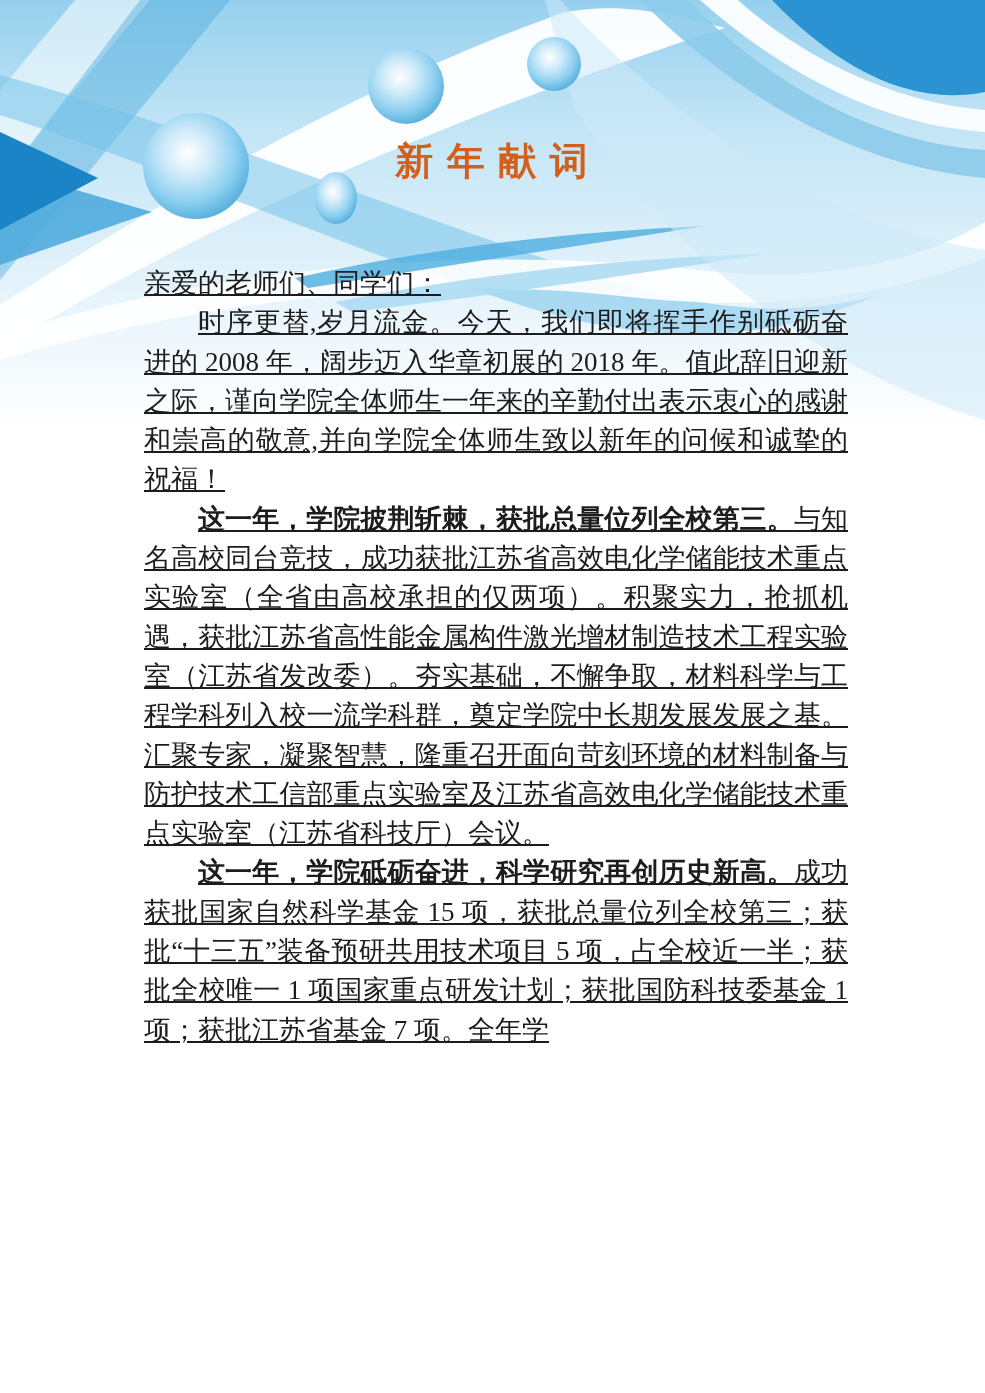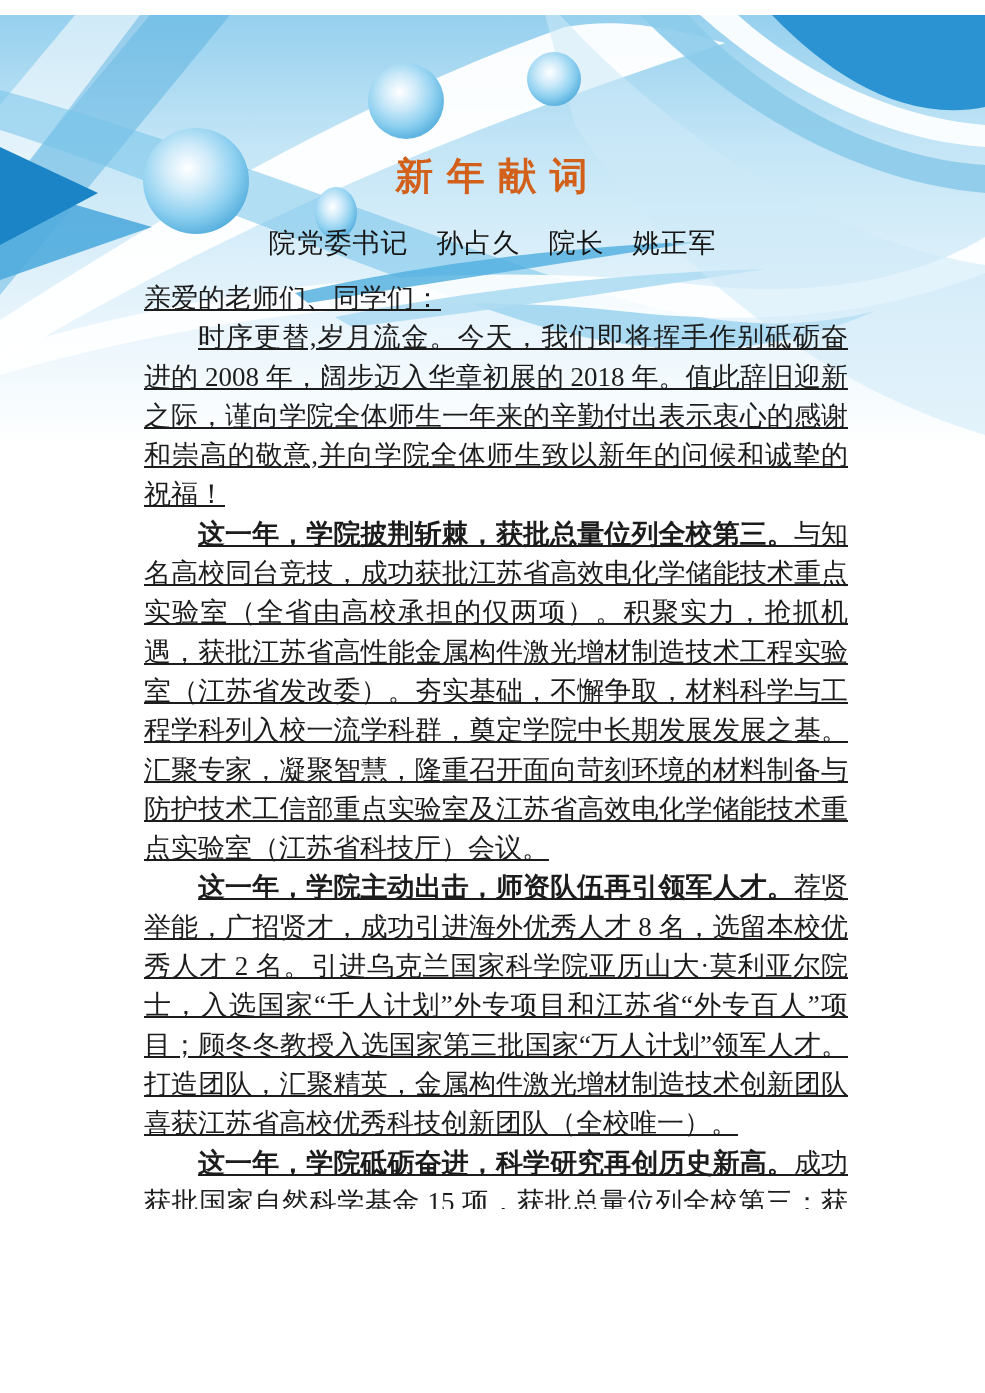--- a/index.html
+++ b/index.html
@@ -1,19 +1,18 @@
 <!DOCTYPE html>
 <html><head>
 <meta charset="utf-8">
 <style>
   html,body{margin:0;padding:0;background:#ffffff;}
   .page{
     position:relative;width:985px;height:1194px;overflow:hidden;background:#ffffff;
     font-family:"Liberation Serif","DejaVu Serif",serif;
-    margin-top:15px;
   }
   .bg{position:absolute;left:0;top:0;width:985px;height:1393px;}
   .title{
     position:absolute;top:136px;left:0;width:985px;text-align:center;
     font-size:38px;font-weight:bold;color:#d2601a;letter-spacing:2px;
   }
   .byline{
     position:absolute;top:210px;left:0;width:985px;text-align:center;
     font-size:27px;color:#161616;letter-spacing:1px;
   }
@@ -89,23 +88,21 @@
       <path d="M0,1284 C160,1252 300,1258 452,1302 C645,1354 822,1296 985,1198 L985,1393 L0,1393 Z" fill="#d8eef9"></path>
       <path d="M0,1332 C190,1288 342,1296 492,1332 C672,1372 832,1306 985,1222 L985,1393 L0,1393 Z" fill="#a6d8f0"></path>
       <path d="M28,1393 C185,1330 385,1340 565,1362 C745,1382 872,1332 985,1252 L985,1393 Z" fill="#58b2e1"></path>
       <path d="M330,1393 C530,1372 720,1380 985,1302 L985,1393 Z" fill="url(#gWaveDeep)"></path>
       <rect x="0" y="1385" width="985" height="8" fill="#2e88c0"></rect>
     </g>
   </svg>
 
   <div class="title">新 年 献 词</div>
 
-  <div class="byline">院党委书记　孙占久　院长　姚正军</div>
 
   <div class="body">
     <p class="salutation">亲爱的老师们、同学们：</p>
     <p class="para"><span class="lead"></span><span>时序更替,岁月流金。今天，我们即将挥手作别砥砺奋进的 2008 年，阔步迈入华章初展的 2018 年。值此辞旧迎新之际，谨向学院全体师生一年来的辛勤付出表示衷心的感谢和崇高的敬意,并向学院全体师生致以新年的问候和诚挚的祝福！</span></p>
     <p class="para"><span class="lead">这一年，学院披荆斩棘，获批总量位列全校第三。</span><span>与知名高校同台竞技，成功获批江苏省高效电化学储能技术重点实验室（全省由高校承担的仅两项）。积聚实力，抢抓机遇，获批江苏省高性能金属构件激光增材制造技术工程实验室（江苏省发改委）。夯实基础，不懈争取，材料科学与工程学科列入校一流学科群，奠定学院中长期发展发展之基。汇聚专家，凝聚智慧，隆重召开面向苛刻环境的材料制备与防护技术工信部重点实验室及江苏省高效电化学储能技术重点实验室（江苏省科技厅）会议。</span></p>
-    <p class="para"><span class="lead">这一年，学院主动出击，师资队伍再引领军人才。</span><span>荐贤举能，广招贤才，成功引进海外优秀人才 8 名，选留本校优秀人才 2 名。引进乌克兰国家科学院亚历山大·莫利亚尔院士，入选国家“千人计划”外专项目和江苏省“外专百人”项目；顾冬冬教授入选国家第三批国家“万人计划”领军人才。打造团队，汇聚精英，金属构件激光增材制造技术创新团队喜获江苏省高校优秀科技创新团队（全校唯一）。</span></p>
     <p class="para"><span class="lead">这一年，学院砥砺奋进，科学研究再创历史新高。</span><span>成功获批国家自然科学基金 15 项，获批总量位列全校第三；获批“十三五”装备预研共用技术项目 5 项，占全校近一半；获批全校唯一 1 项国家重点研发计划；获批国防科技委基金 1 项；获批江苏省基金 7 项。全年学</span></p>
   </div>
 
 </div>
 
 </body></html>

